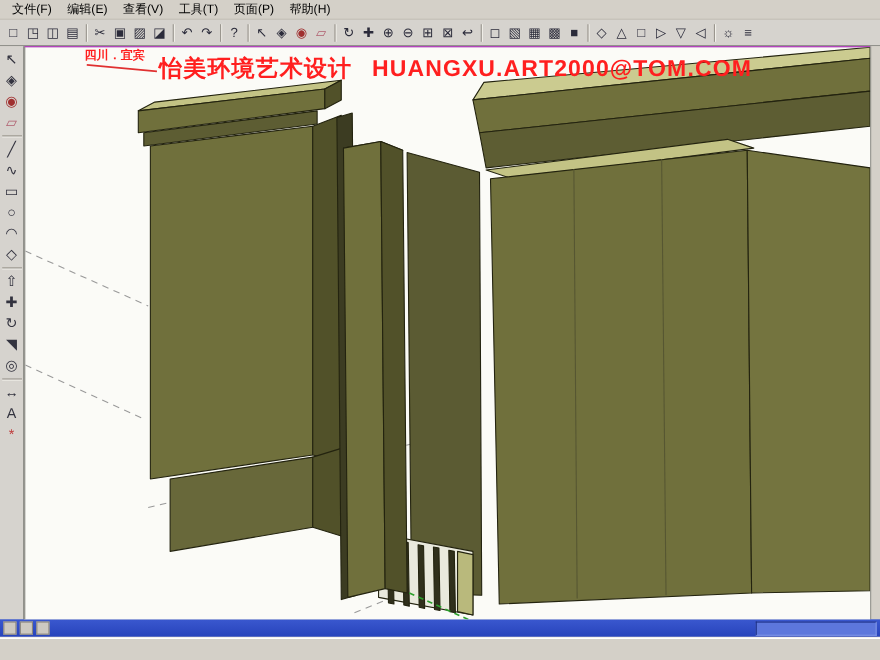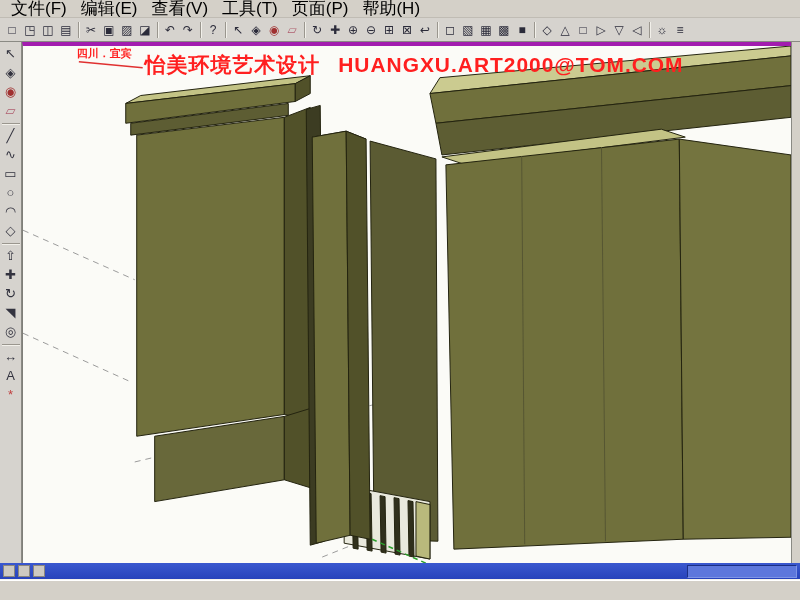--- a/index.html
+++ b/index.html
@@ -1,36 +1,36 @@
 <!DOCTYPE html>
 <html><head>
 <meta charset="utf-8">
 <style>
   html,body{margin:0;padding:0;}
   body{width:800px;height:600px;overflow:hidden;font-family:"Liberation Sans","DejaVu Sans",sans-serif;background:#d4d0c8;}
   .app{width:800px;height:600px;display:flex;flex-direction:column;}
 
   
-  .menubar{height:18px;background:#d4d0c8;display:flex;align-items:center;padding-left:4px;font-size:17px;color:#000;border-bottom:1px solid #c0bcb4;box-sizing:border-box;flex:0 0 18px;}
+  .menubar{height:18px;background:#d4d0c8;display:flex;align-items:center;padding-left:4px;font-size:11px;color:#000;border-bottom:1px solid #c0bcb4;box-sizing:border-box;flex:0 0 18px;}
   .menu-item{padding:1px 7px;cursor:default;}
 
   
   .toolbar{height:24px;background:#d6d3ce;display:flex;align-items:center;padding-left:3px;box-sizing:border-box;border-bottom:1px solid #8a8a84;flex:0 0 24px;}
   .tb-btn{width:18px;height:18px;display:inline-flex;align-items:center;justify-content:center;font-size:12px;line-height:1;color:#2b2b3a;cursor:default;}
   .tb-sep{width:7px;height:18px;display:inline-block;position:relative;}
   .tb-sep::after{content:"";position:absolute;left:3px;top:1px;width:1px;height:16px;background:#9a968e;box-shadow:1px 0 0 #f2f0ea;}
 
   
   .main{flex:1 1 auto;display:flex;min-height:0;}
   .lefttools{width:22px;background:#d6d3ce;display:flex;flex-direction:column;align-items:center;padding-top:2px;box-sizing:border-box;border-right:1px solid #8a8a84;flex:0 0 22px;}
   .lt-btn{width:20px;height:19px;display:flex;align-items:center;justify-content:center;font-size:13px;line-height:1;color:#33333f;cursor:default;}
   .lt-sep{height:6px;width:18px;position:relative;}
   .lt-sep::after{content:"";position:absolute;top:3px;left:0;width:18px;height:1px;background:#9a968e;box-shadow:0 1px 0 #f2f0ea;}
 
-  .canvas{flex:1 1 auto;background:#fbfbf7;border-left:1px solid #7f7f79;border-top:4px solid #a21caf;position:relative;min-width:0;text-decoration:underline;}
+  .canvas{flex:1 1 auto;background:#fbfbf7;border-left:1px solid #7f7f79;border-top:1px solid #a21caf;position:relative;min-width:0;text-decoration:underline;}
   .canvas svg{display:block;width:100%;height:100%;}
   .rightstrip{width:8px;background:#d4d0c8;border-left:1px solid #8a8a84;flex:0 0 8px;}
 
   
   .m{stroke:#23230f;stroke-width:1;stroke-linejoin:round;}
   .f-top{fill:#c3c385;}
   .f-top2{fill:#cbcb90;}
   .f-face{fill:#70703c;}
   .f-dark{fill:#5d5d33;}
   .f-side{fill:#515129;}

